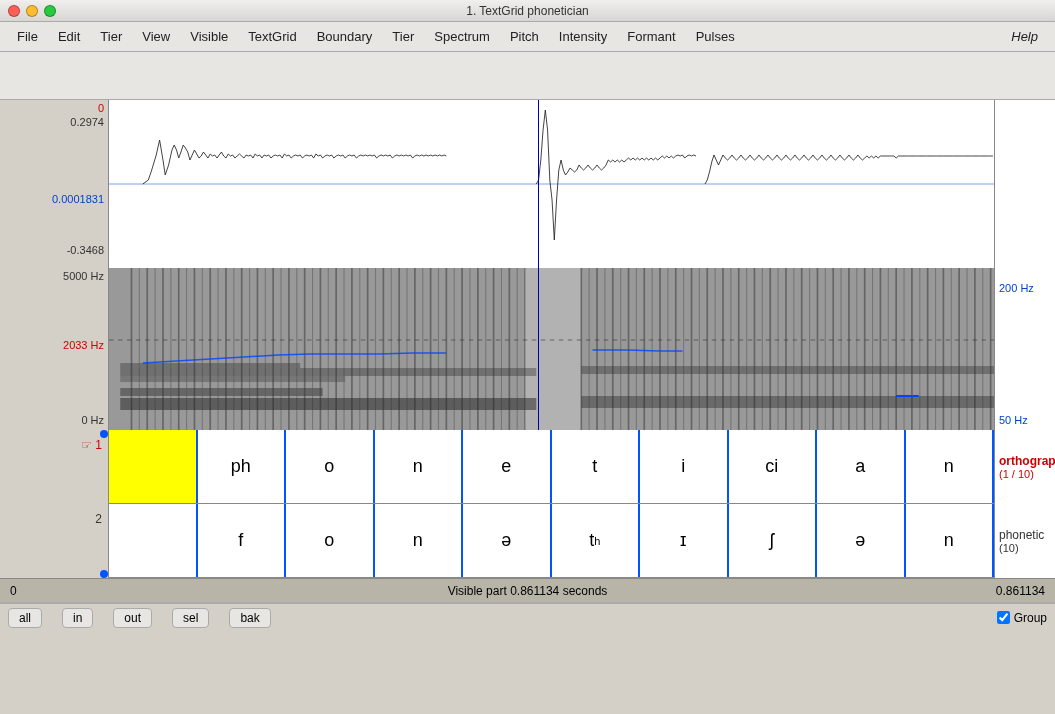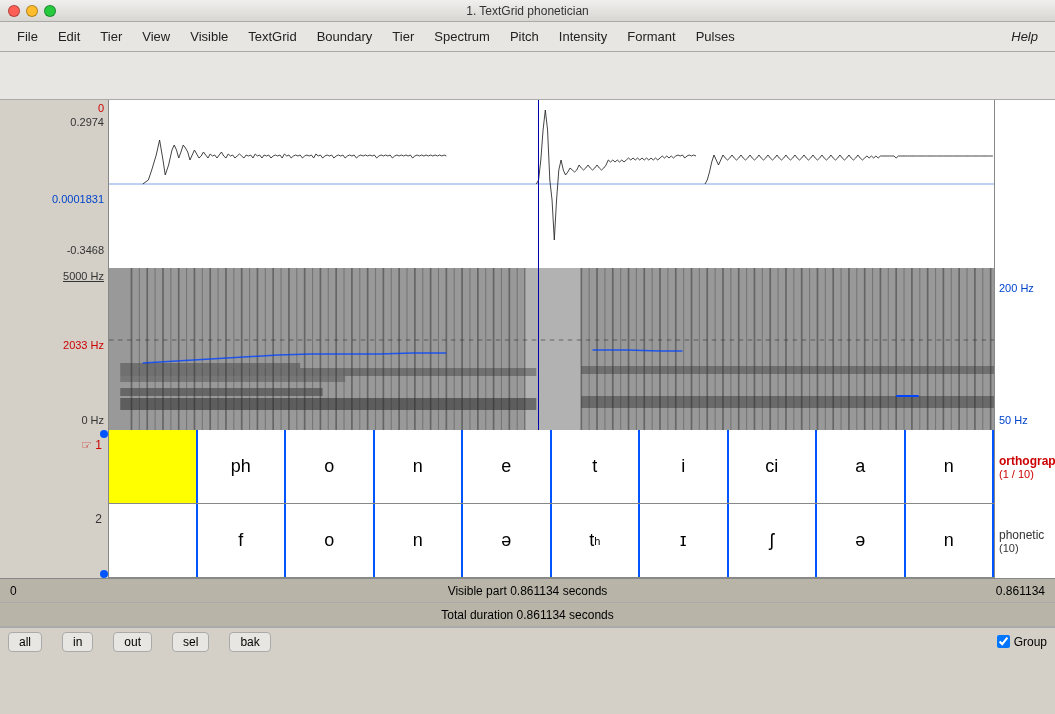--- a/index.html
+++ b/index.html
@@ -185,21 +185,21 @@
         "></polyline>
       </svg>
 
       <div class="cursor-line" style="left: 48.5%;"></div>
     </div>
     <div class="right-axis" style="height:168px;"></div>
   </div>
 
   <div class="full-row" style="height:162px; border-bottom:1px solid #888;">
     <div class="left-axis" style="height:162px;">
-      <span class="axis-label" style="top:2px; right:4px; color:#333;text-decoration:underline;">5000 Hz</span>
+      <span class="axis-label" style="top:2px; right:4px; color:#333;">5000 Hz</span>
       <span class="axis-label red-label" style="top:44%; right:4px;">2033 Hz</span>
       <span class="axis-label" style="bottom:4px; right:4px; color:#333;">0 Hz</span>
     </div>
     <div class="center-content" style="height:162px; border-left:1px solid #888; border-right:1px solid #888; background: #aaa;">
 
       <svg style="width:100%;height:100%;position:absolute;top:0;left:0;" viewBox="0 0 787 162" preserveAspectRatio="none" xmlns="http://www.w3.org/2000/svg">
         <defs>
           <filter id="blur1">
               <feGaussianBlur stdDeviation="1"></feGaussianBlur>
             </filter>
@@ -401,23 +401,20 @@
   </div>
 
 </div>
 
 <div id="status-bar">
   <div class="status-row" style="position:relative;">
     <span class="status-left">0</span>
     <span>Visible part 0.861134 seconds</span>
     <span class="status-right">0.861134</span>
   </div>
-  <div class="status-row">
-    <span>Total duration 0.861134 seconds</span>
-  </div>
 </div>
 
 <div id="bottom-buttons">
   <button class="btn">all</button>
   <button class="btn">in</button>
   <button class="btn">out</button>
   <button class="btn">sel</button>
   <button class="btn">bak</button>
   <div class="group-check">
     <input type="checkbox" checked="" style="">

